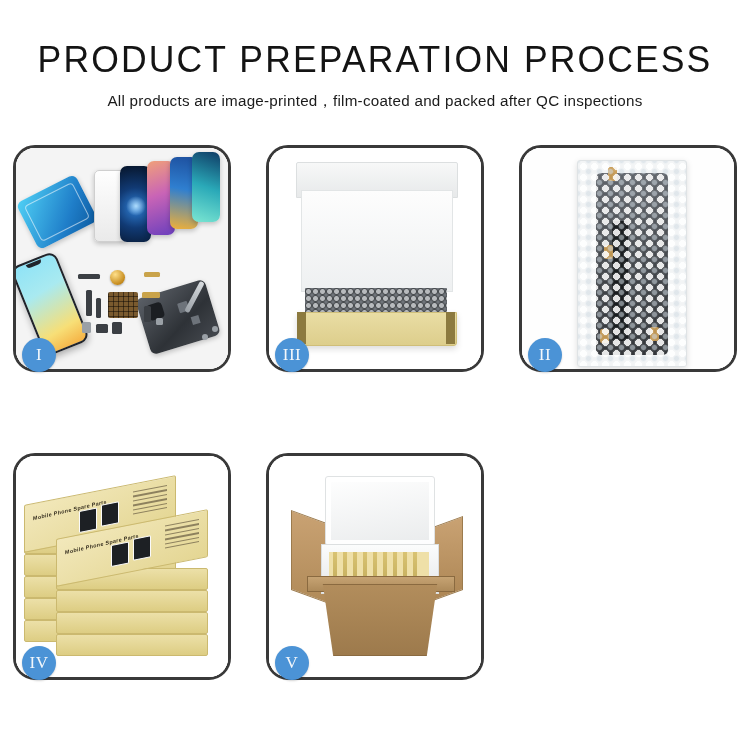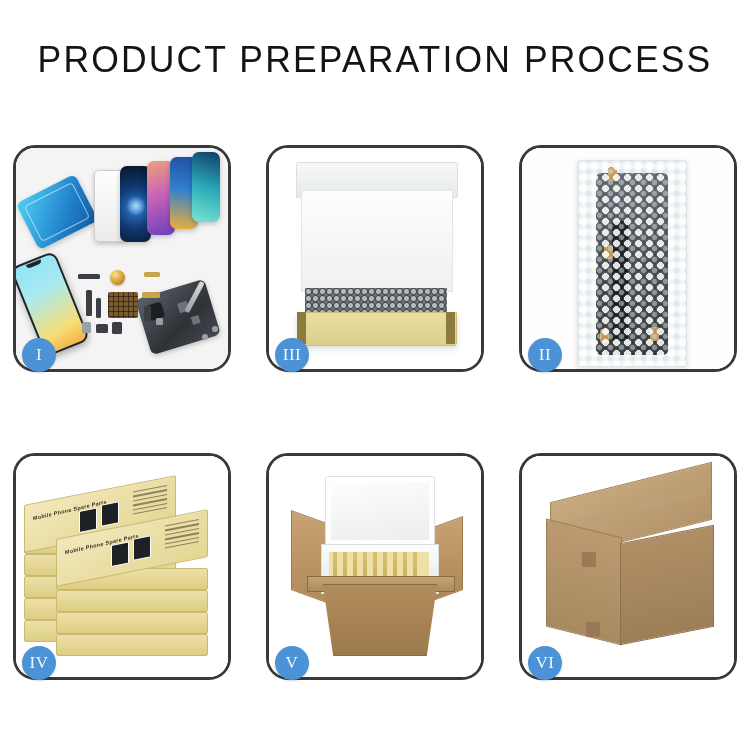--- a/index.html
+++ b/index.html
@@ -355,20 +355,21 @@
   }
   .c6-seal{
     position:absolute; width:14px; height:15px; background:rgba(150,118,84,.85); border-radius:1px;
   }
 </style>
 </head>
 <body>
 
 <div id="header">
   <div id="page-title">PRODUCT PREPARATION PROCESS</div>
+  <div id="page-subtitle">All products are image-printed，film-coated and packed after QC inspections</div>
 </div>
 
 <div id="panel-grid">
 
   <div class="panel">
     <div class="panel-inner">
       <div class="scene">
         <div class="p1-bg"></div>
         <div class="ph ph1"></div>
         <div class="ph ph2"></div>
@@ -501,28 +502,14 @@
             <i style="left:74px;"></i>
             <i style="left:84px;"></i>
         </div>
         <div class="c5-rim"></div>
         <div class="c5-body"></div>
       </div>
     </div>
     <div class="badge">V</div>
   </div>
 
-  <div class="panel">
-    <div class="panel-inner">
-      <div class="scene">
-        <div class="p6-bg"></div>
-        <div class="c6-top"></div>
-        <div class="c6-tape"></div>
-        <div class="c6-left"></div>
-        <div class="c6-right"></div>
-        <div class="c6-seal" style="left:60px;top:96px;"></div>
-        <div class="c6-seal" style="left:64px;top:166px;"></div>
-      </div>
-    </div>
-    <div class="badge">VI</div>
-  </div>
 
 </div>
 
 </body></html>

